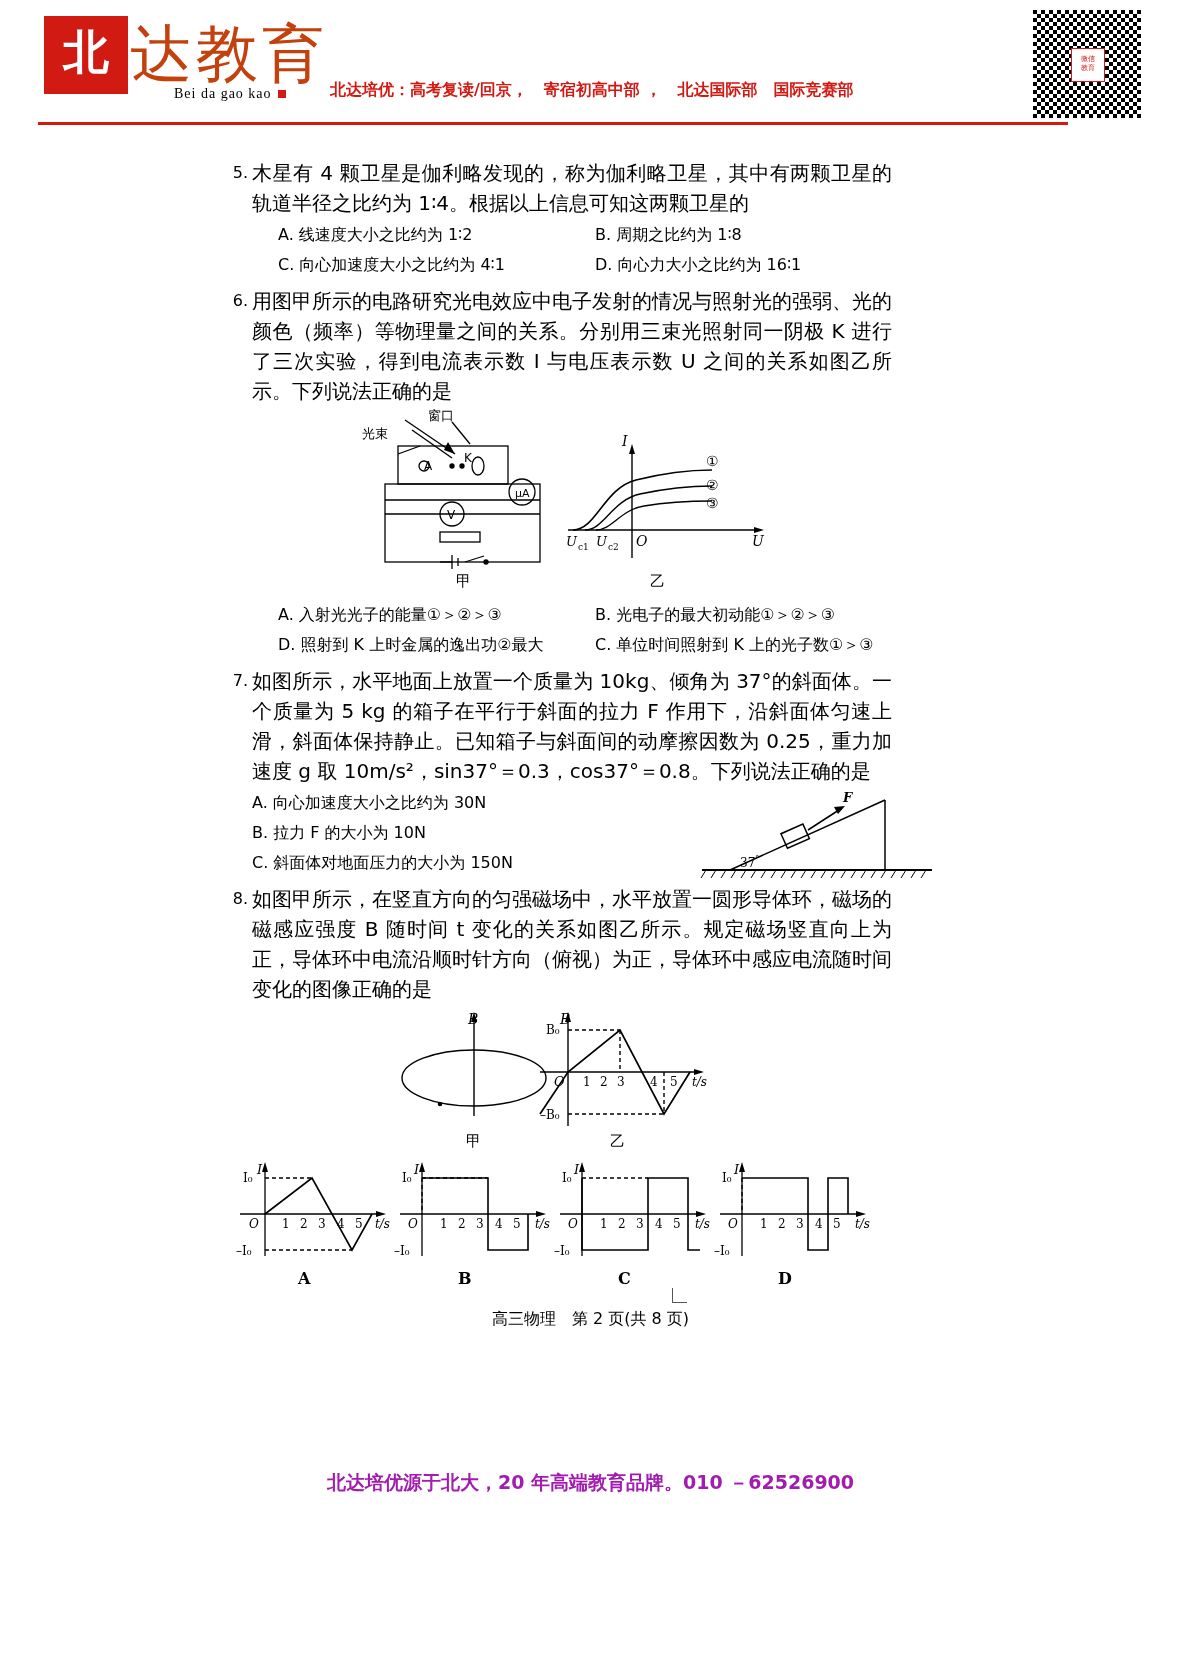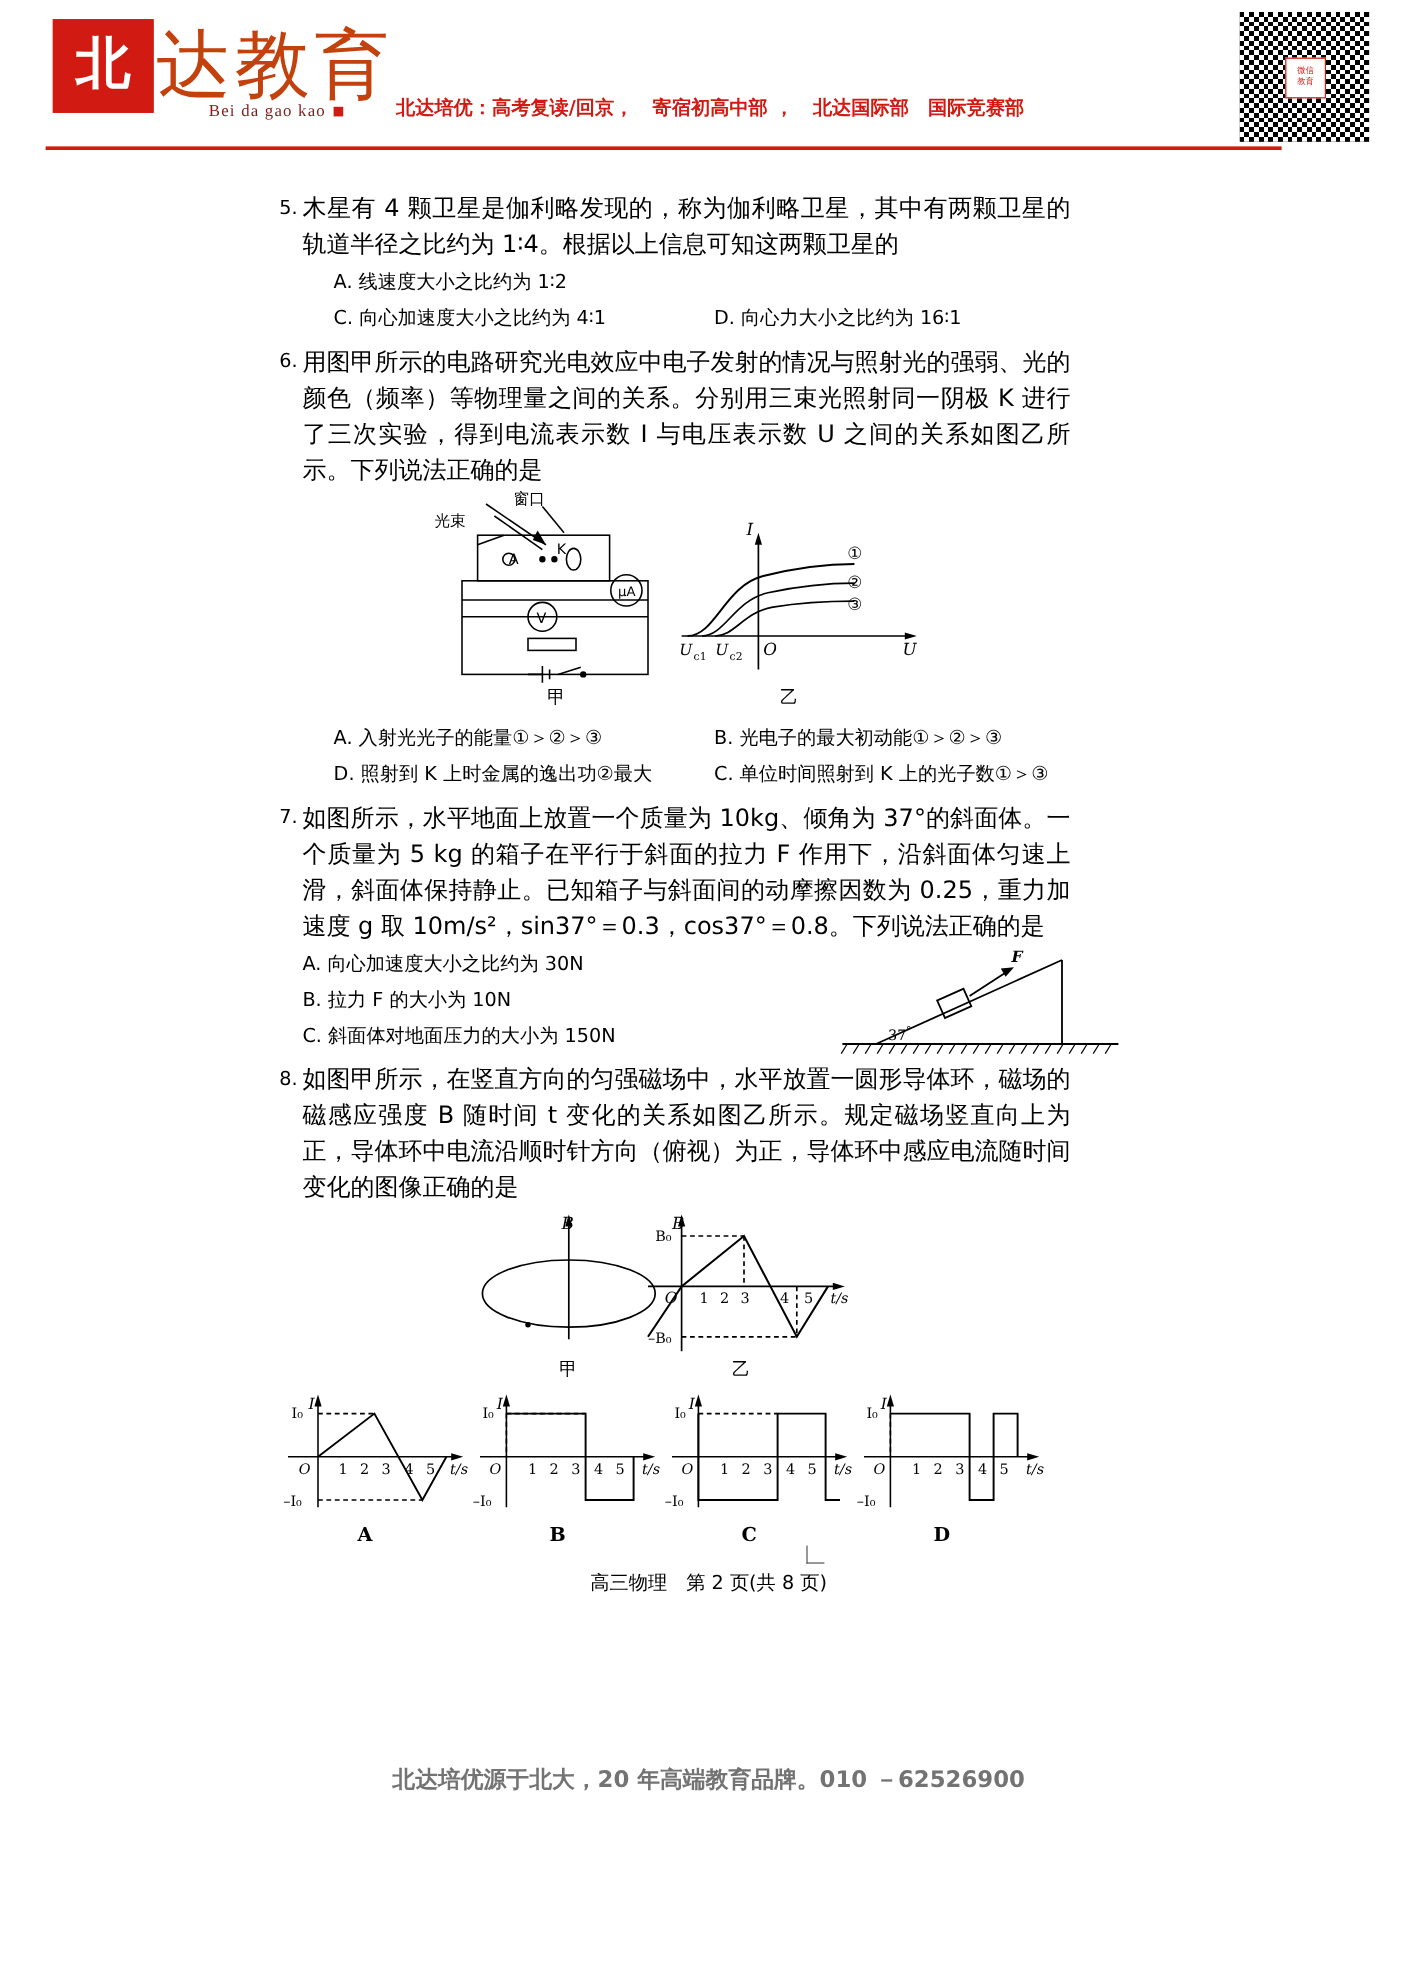--- a/index.html
+++ b/index.html
@@ -25,21 +25,21 @@
     font-family:"DejaVu Serif", serif;
   }
   .logo-cn{
     position:absolute;left:86px;top:0px;
     font-size:62px;font-weight:normal;color:#c2410c;
     letter-spacing:4px;font-family:"DejaVu Serif", serif;
     white-space:nowrap;
   }
   .logo-py{
     position:absolute;left:130px;top:74px;
-    font-size:14px;color:#7f1d1d;letter-spacing:1px;
+    font-size:14px;color:#000000;letter-spacing:1px;
     font-family:"Liberation Serif", serif;white-space:nowrap;
   }
   .logo-py .sq{display:inline-block;width:8px;height:8px;background:#d01a12;margin-left:6px;}
   .header-slogan{
     position:absolute;left:330px;top:80px;width:620px;
     font-size:16px;color:#d01a12;font-weight:bold;
     font-family:"DejaVu Sans", sans-serif;
     white-space:nowrap;
   }
   .header-rule{
@@ -85,21 +85,21 @@
   .opt-line{margin-left:252px;font-family:"DejaVu Sans", sans-serif;font-size:16px;line-height:30px;}
   
   .fig{position:relative;}
   svg{display:block;}
   .footer-page{
     text-align:center;font-family:"DejaVu Sans", sans-serif;font-size:16px;
     margin-top:8px;
   }
   .bottom-note{
     position:absolute;left:0;top:1470px;width:1181px;text-align:center;
-    color:#737373;font-size:19px;font-weight:bold;
+    color:#a21caf;font-size:19px;font-weight:bold;
     font-family:"DejaVu Sans", sans-serif;
   }
   .crop-mark{
     position:absolute;left:672px;top:1288px;width:14px;height:14px;
     border-left:1px solid #555;border-bottom:1px solid #555;
   }
 </style>
 </head>
 <body>
 
@@ -122,20 +122,21 @@
 
 <div class="page">
 
   <div class="q" style="margin-top:30px;">
     <div class="num">5.</div>
     <div class="body">木星有 4 颗卫星是伽利略发现的，称为伽利略卫星，其中有两颗卫星的轨道半径之比约为 1∶4。根据以上信息可知这两颗卫星的</div>
   </div>
   <div class="opts">
     <div class="opt-row">
       <div>A. 线速度大小之比约为 1∶2</div>
+      <div>B. 周期之比约为 1∶8</div>
     </div>
     <div class="opt-row">
       <div>C. 向心加速度大小之比约为 4∶1</div>
       <div>D. 向心力大小之比约为 16∶1</div>
     </div>
   </div>
 
   <div class="q" style="margin-top:6px;">
     <div class="num">6.</div>
     <div class="body">用图甲所示的电路研究光电效应中电子发射的情况与照射光的强弱、光的颜色（频率）等物理量之间的关系。分别用三束光照射同一阴极 K 进行了三次实验，得到电流表示数 I 与电压表示数 U 之间的关系如图乙所示。下列说法正确的是</div>

